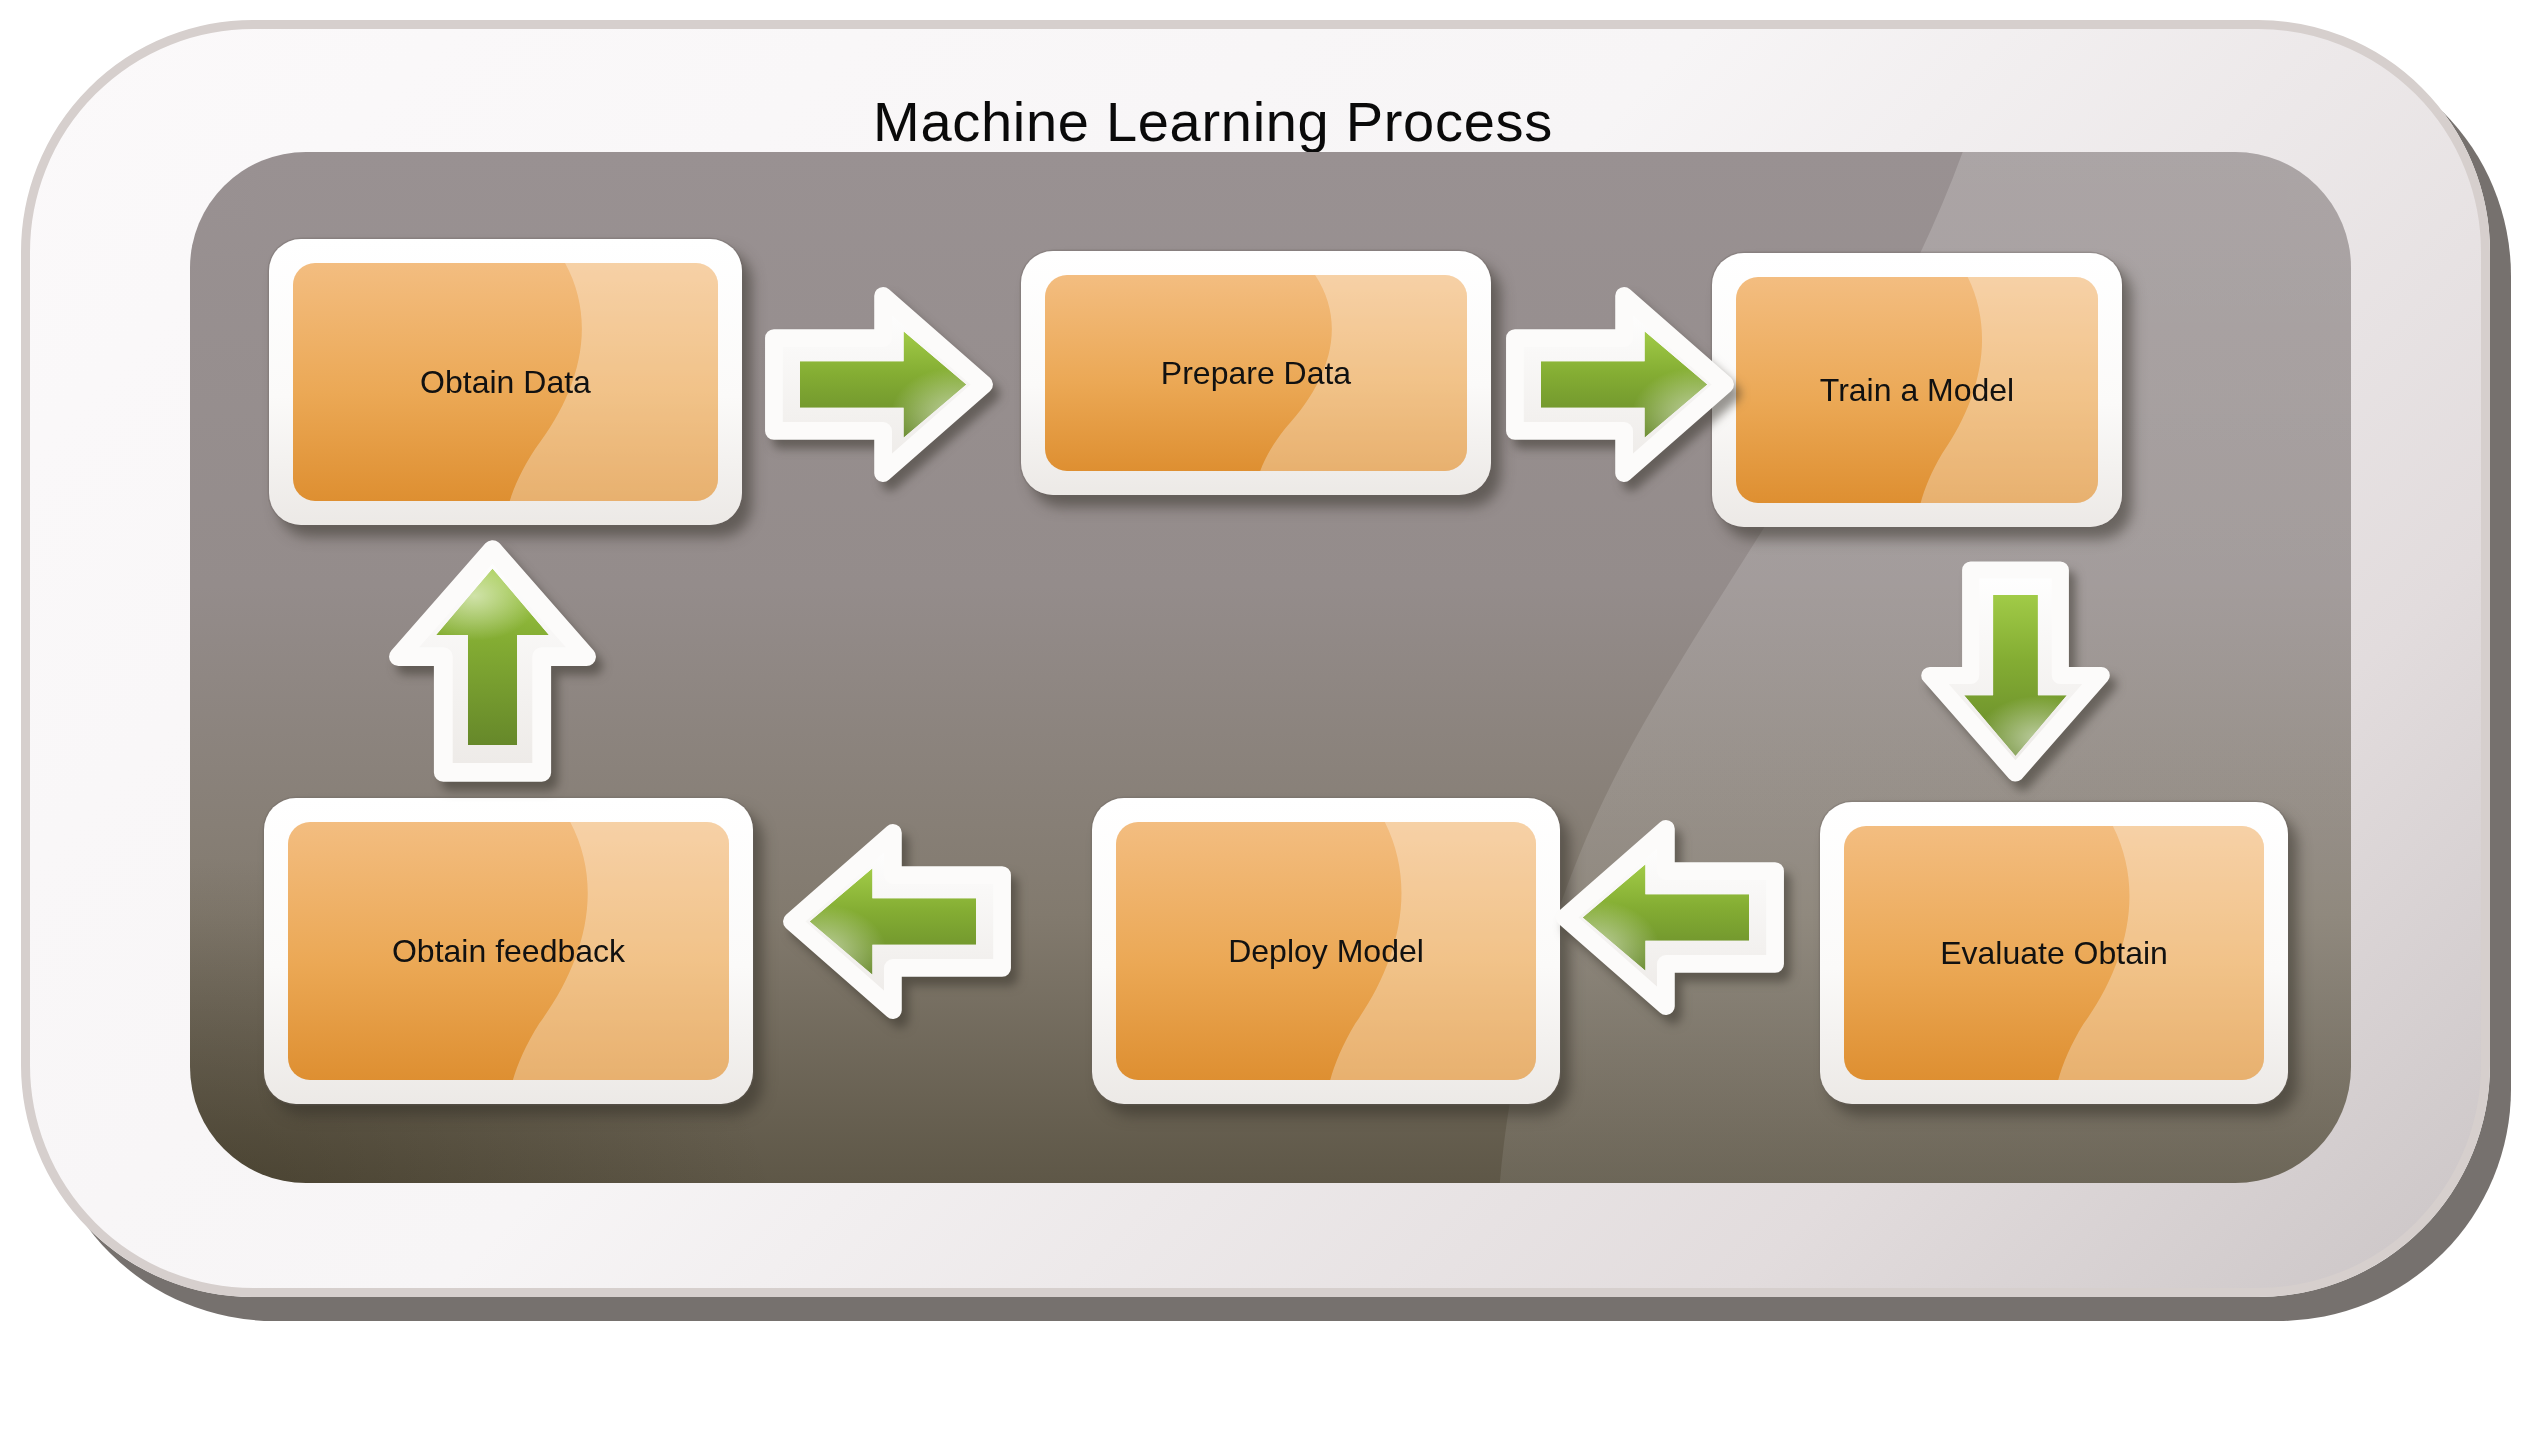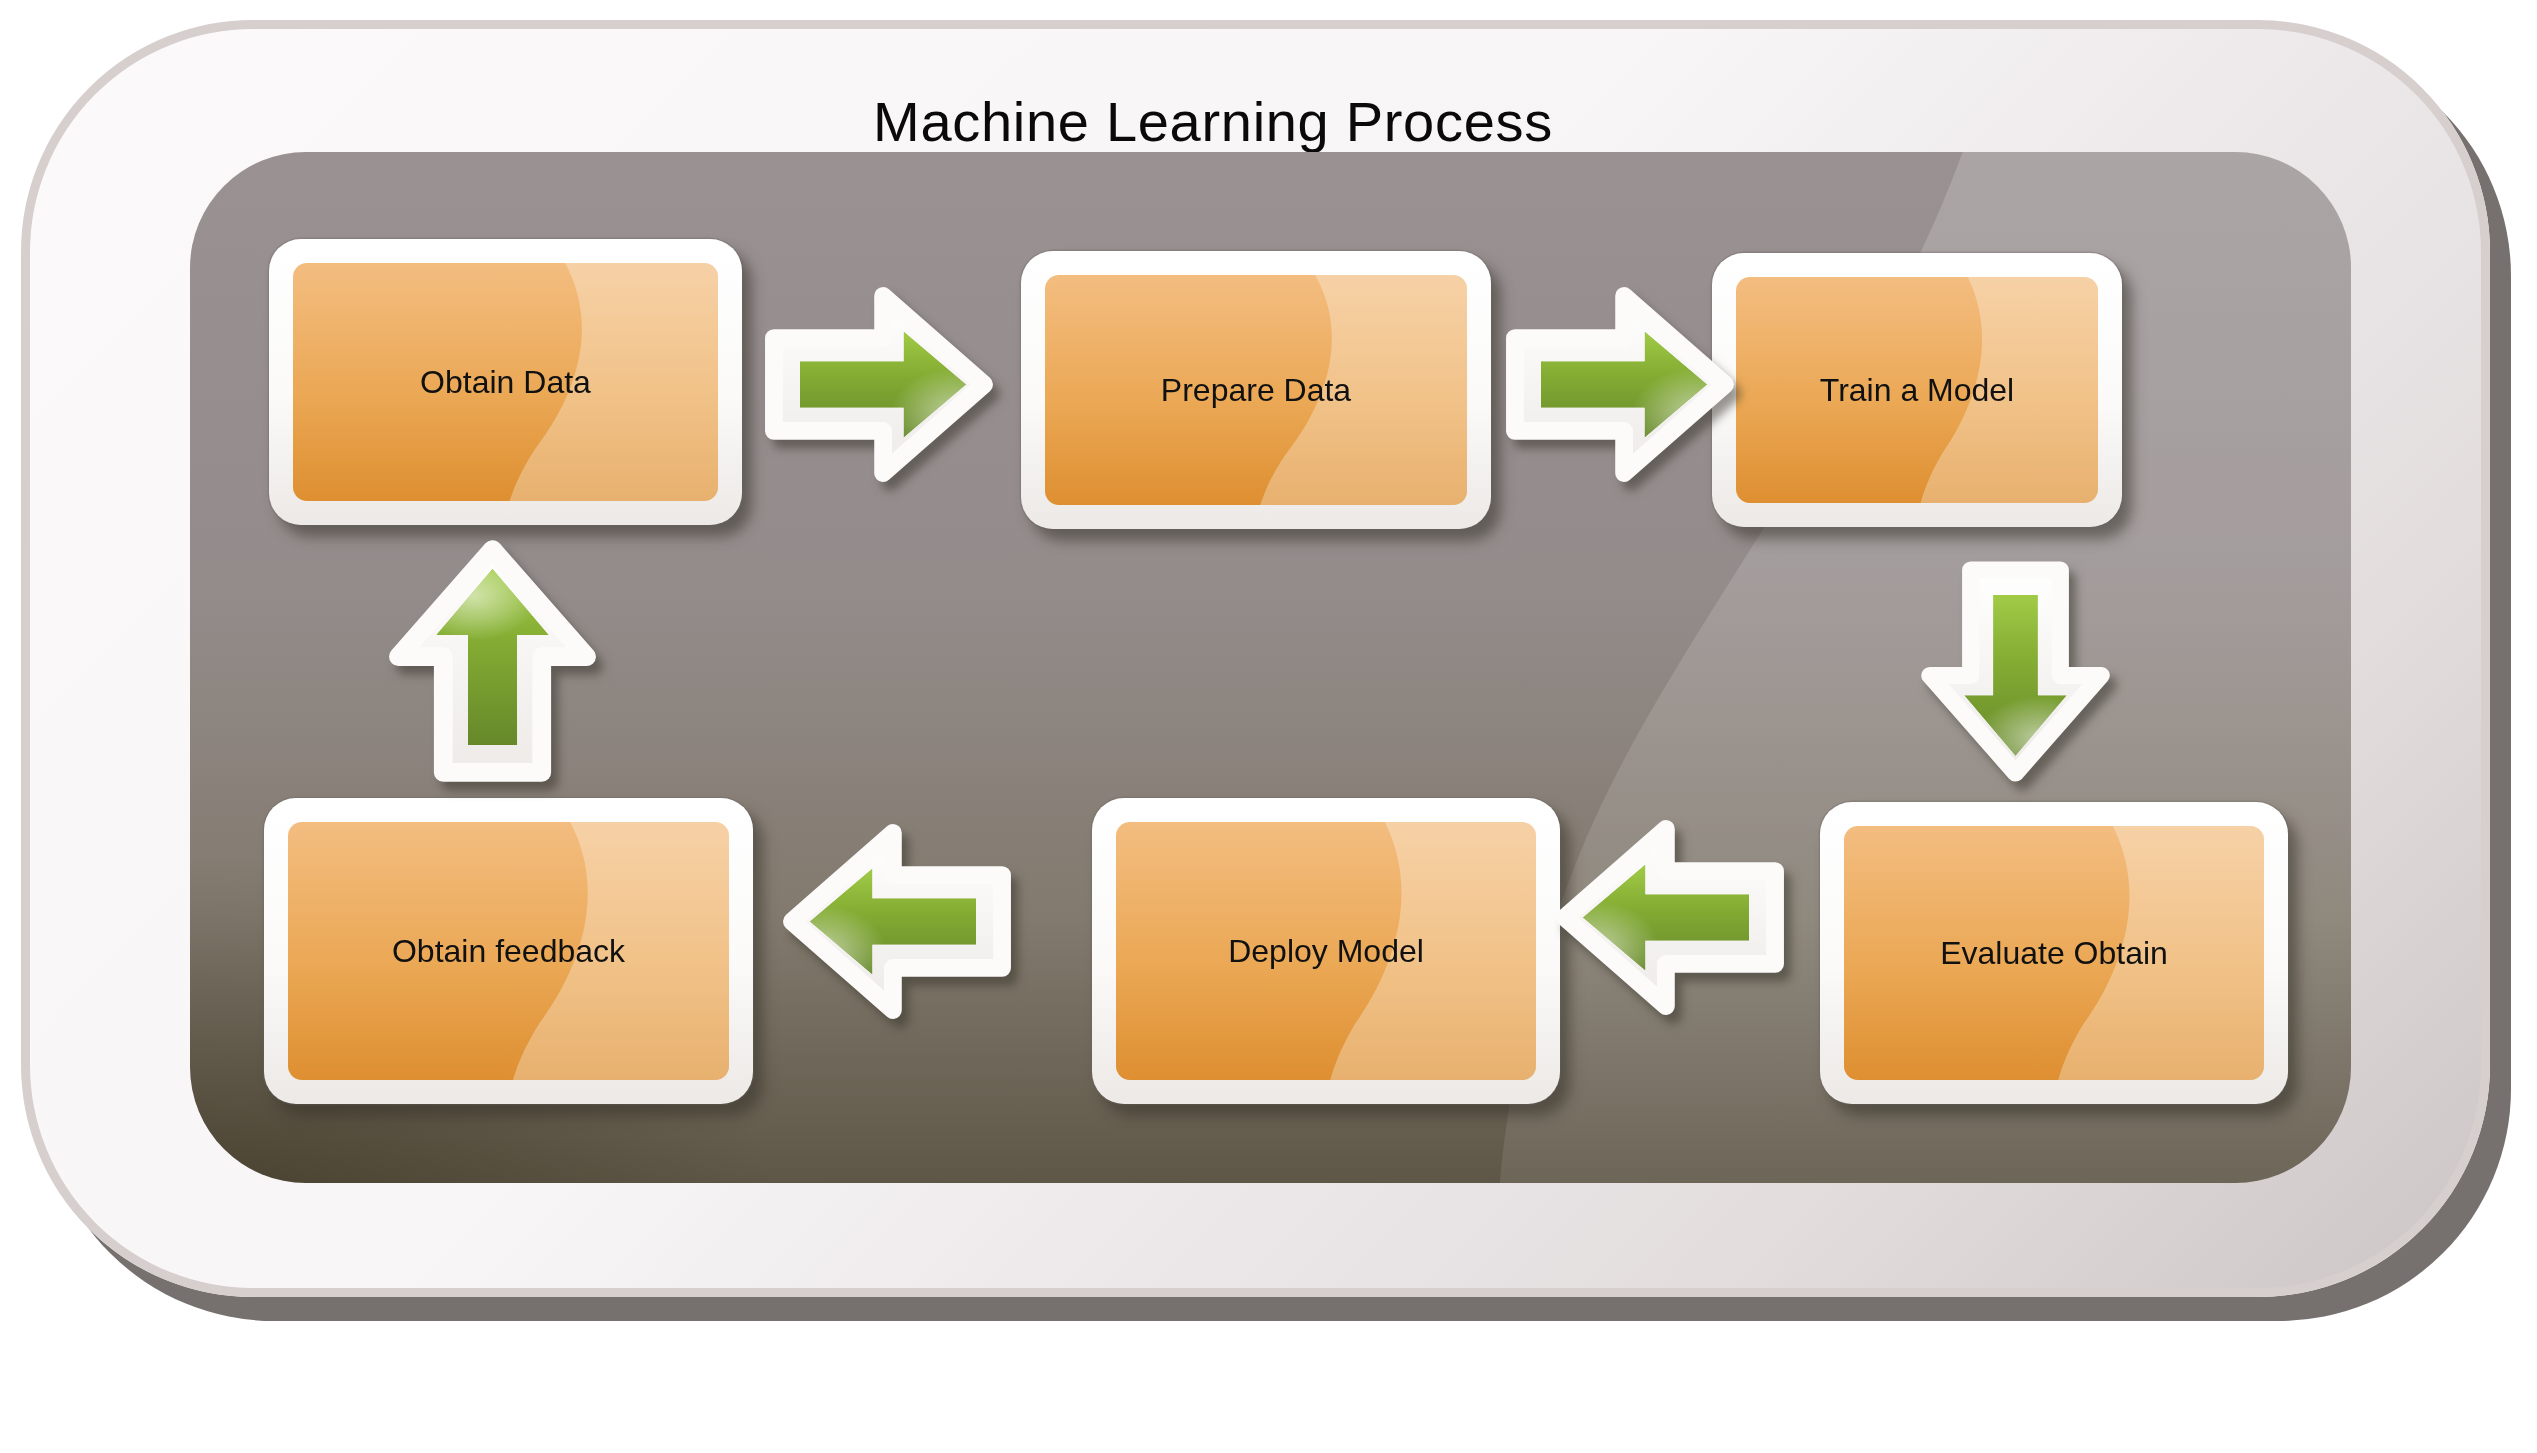--- a/index.html
+++ b/index.html
@@ -12,21 +12,21 @@
          font-size:56px;color:#0a0a0a;white-space:nowrap;letter-spacing:0.7px;}
   .panel{position:absolute;left:190px;top:152px;width:2161px;height:1031px;border-radius:116px;
          background:
            radial-gradient(ellipse 985px 633px at 0% 105%, rgba(35,28,8,0.38), rgba(35,28,8,0) 60%),
            linear-gradient(180deg,#999192 0%,#948C8B 42%,#827A6E 74%,#5E5747 100%);
          overflow:hidden;}
   .panel-sheen{position:absolute;left:0;top:0;width:100%;height:100%;}
   .box{position:absolute;border-radius:32px;
        background:linear-gradient(180deg,#FFFFFF 0%,#FBFAF9 55%,#ECE9E6 100%);
        box-shadow:0 0 0 1.4px rgba(105,100,95,0.30), 9.8px 11.3px 12.7px rgba(52,47,40,0.52);}
-  .box-inner{position:absolute;left:24px;top:24px;right:24px;bottom:24px;border-radius:14px;
+  .box-inner{position:absolute;left:24px;top:24px;right:24px;bottom:24px;border-radius:22px;
              background:linear-gradient(180deg,#F3BD80 0%,#EBA855 55%,#DE8F31 100%);
              overflow:hidden;display:flex;align-items:center;justify-content:center;}
   .box-sheen{position:absolute;left:0;top:0;width:100%;height:100%;}
   .box-label{position:relative;z-index:2;font-size:32px;color:#111111;white-space:nowrap;}
   .arrow{position:absolute;filter:drop-shadow(7.7px 9.1px 4.9px rgba(52,47,40,0.50));}
   .defs-holder{position:absolute;width:0;height:0;overflow:hidden;}
 </style>
 </head>
 <body>
 
@@ -63,21 +63,21 @@
 
   <div class="box" style="left:79px;top:87px;width:473px;height:286px;">
     <div class="box-inner">
       <svg class="box-sheen" viewBox="0 0 100 100" preserveAspectRatio="none">
         <path d="M64,0 C72,26 67,55 57,78 C54,86 52,94 51,100 L100,100 L100,0 Z" fill="rgba(255,255,255,0.30)"></path>
       </svg>
       <span class="box-label">Obtain Data</span>
     </div>
   </div>
 
-  <div class="box" style="left:831px;top:99px;width:470px;height:278px;">
+  <div class="box" style="left:831px;top:99px;width:470px;height:244px;">
     <div class="box-inner">
       <svg class="box-sheen" viewBox="0 0 100 100" preserveAspectRatio="none">
         <path d="M64,0 C72,26 67,55 57,78 C54,86 52,94 51,100 L100,100 L100,0 Z" fill="rgba(255,255,255,0.30)"></path>
       </svg>
       <span class="box-label">Prepare Data</span>
     </div>
   </div>
 
   <div class="box" style="left:1522px;top:101px;width:410px;height:274px;">
     <div class="box-inner">

